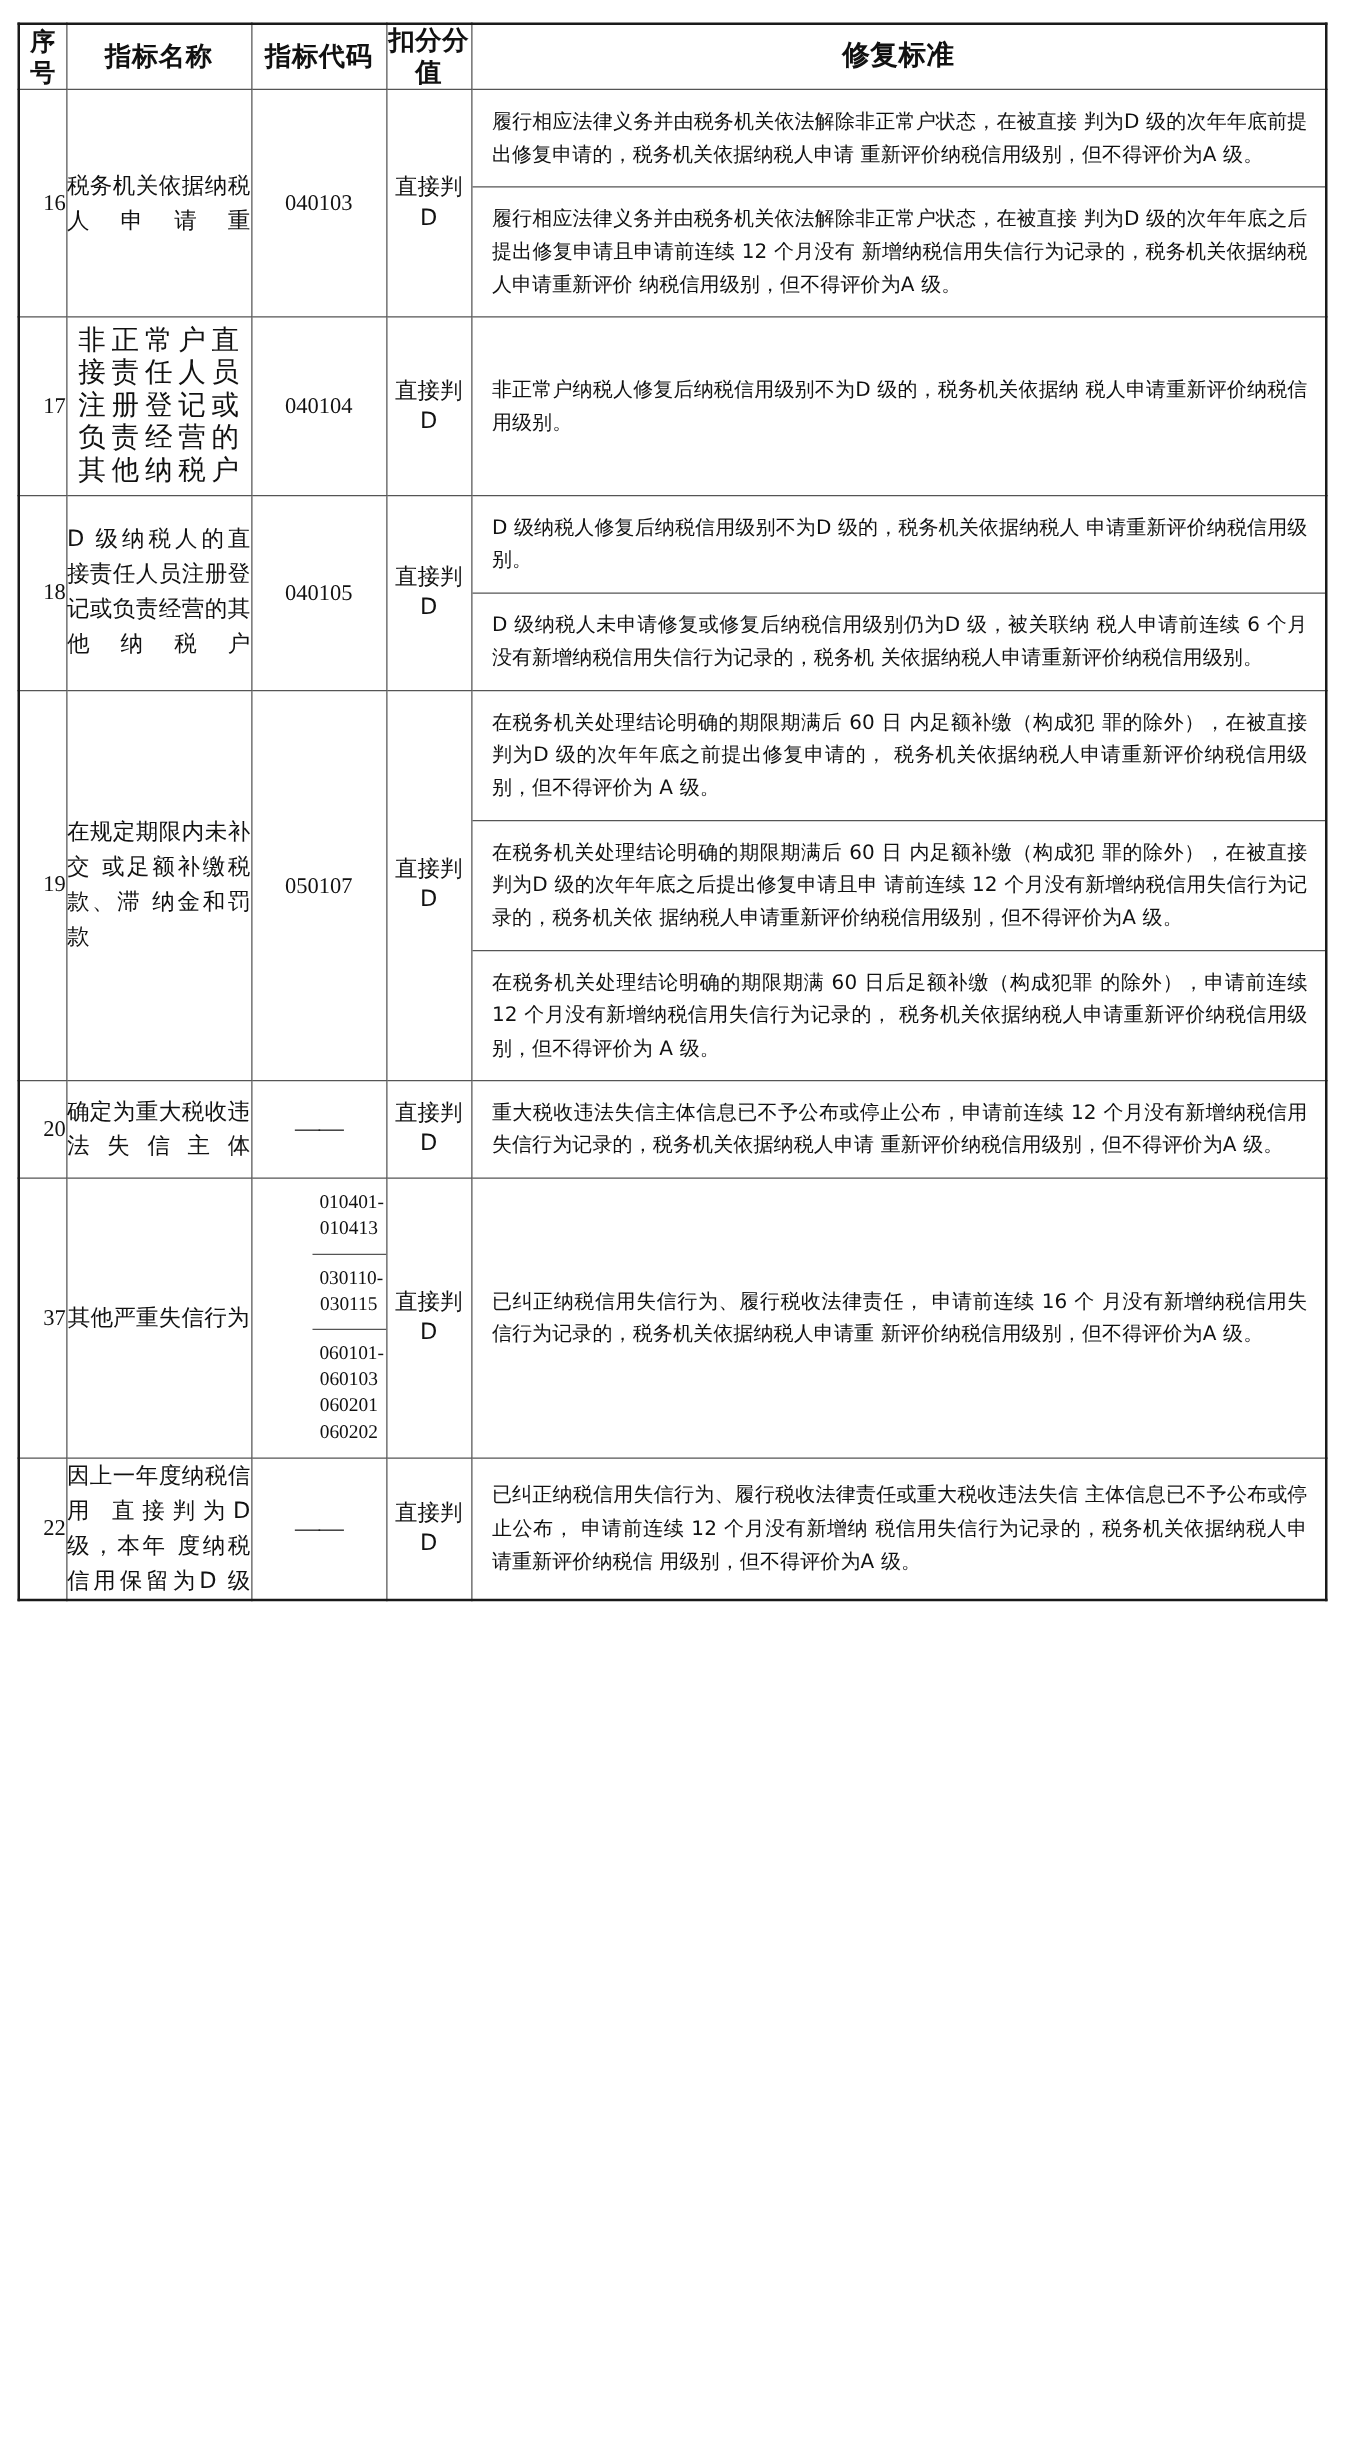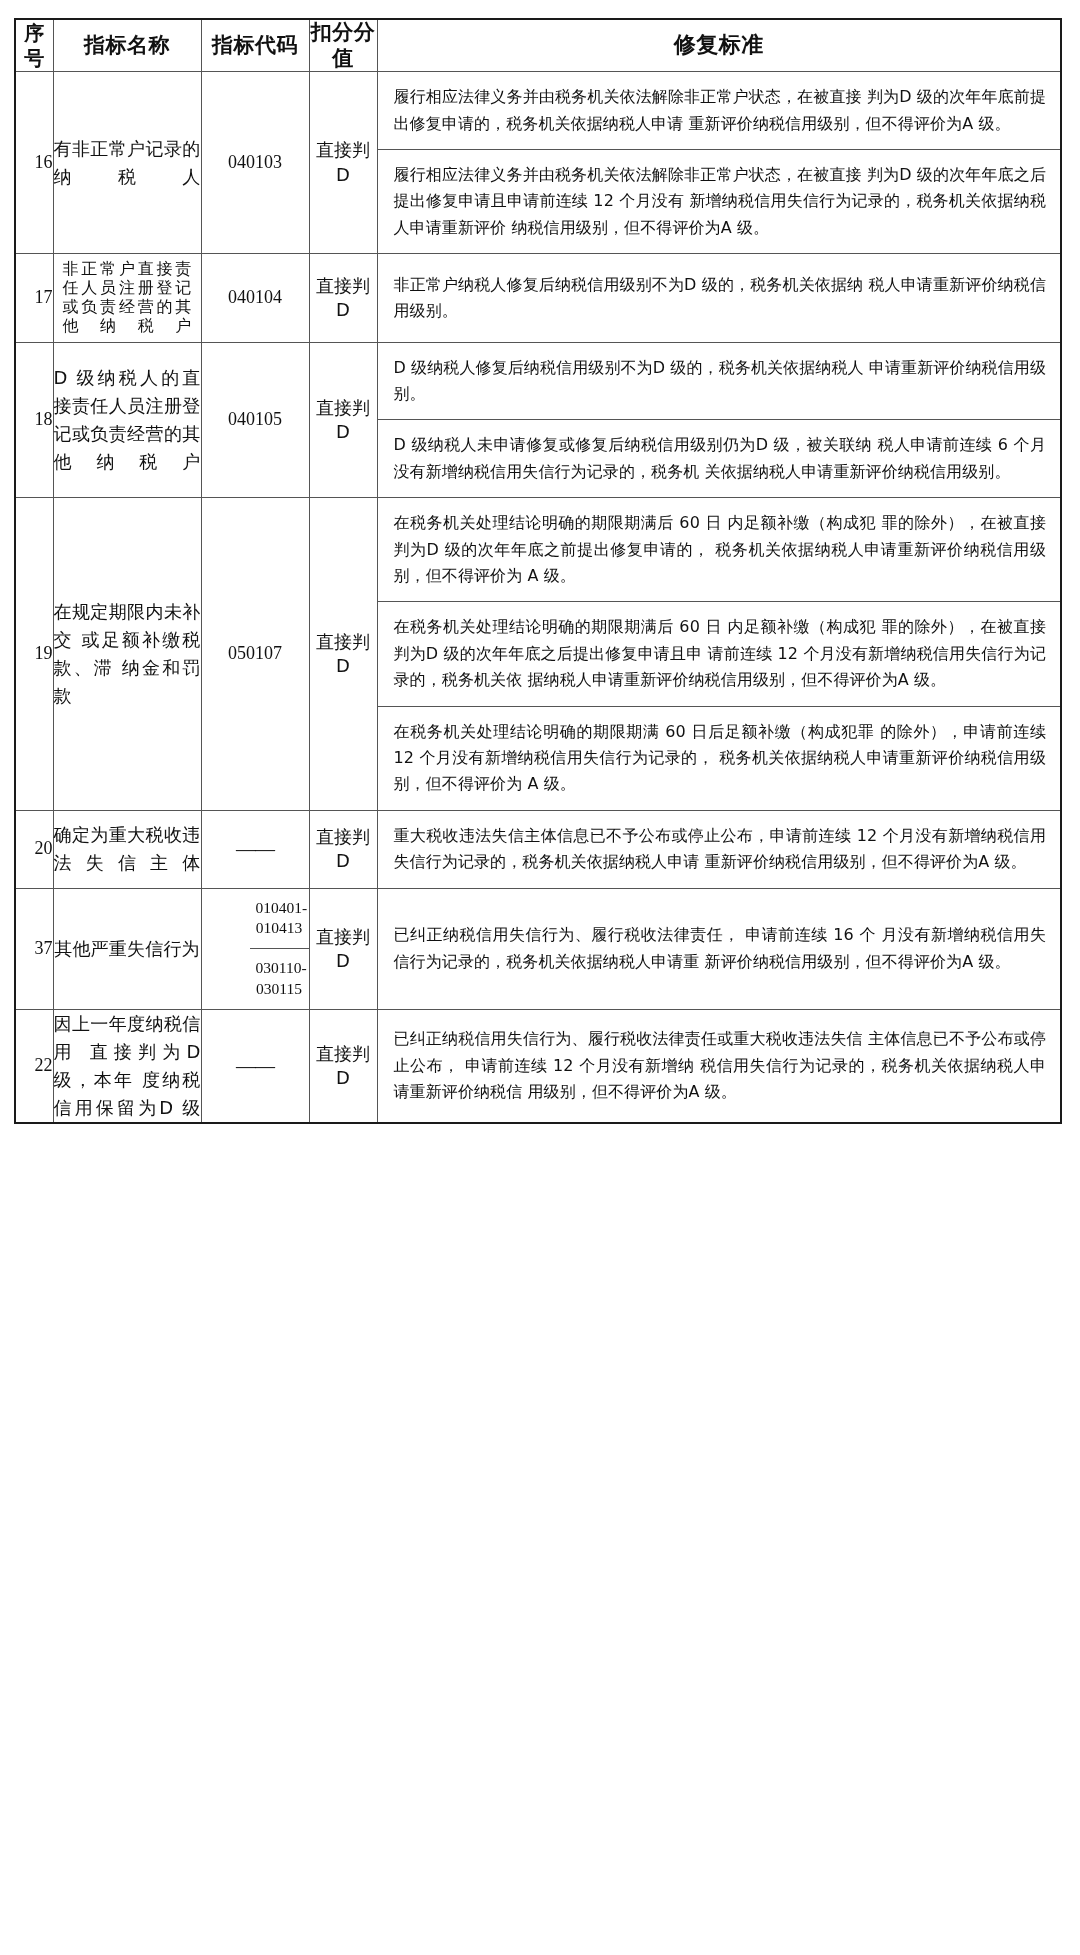--- a/index.html
+++ b/index.html
@@ -59,21 +59,21 @@
     line-height: 1.2;
   }
   td.name {
     font-size: 18px;
     line-height: 1.55;
     text-align: justify;
     text-align-last: justify;
     padding: 8px 10px;
     letter-spacing: 0.2px;
   }
-  td.name.tight { line-height: 1.18; font-size: 16px; padding: 6px 9px; }
+  td.name.tight { line-height: 1.18; font-size: 22px; padding: 6px 9px; }
   td.name.plain { text-align: center; text-align-last: center; }
 
   td.code {
     text-align: center;
     font-size: 18px;
     font-family: "Liberation Serif", "DejaVu Serif", serif;
     line-height: 1.3;
     padding: 4px 4px;
   }
   td.code.multi { font-size: 15.5px; line-height: 1.35; padding-left: 48px; }
@@ -140,21 +140,21 @@
         <td>指标名称</td>
         <td>指标代码</td>
         <td>扣分分值</td>
         <td class="h-std">修复标准</td>
       </tr>
     </thead>
     <tbody>
 
       <tr>
         <td class="seq">16</td>
-        <td class="name">有非正常户记录的纳税人</td>
+        <td class="name">税务机关依据纳税人申请重</td>
         <td class="code">040103</td>
         <td class="score">直接判 D</td>
         <td>
           <table class="std">
             <tbody>
                 <tr>
                   <td>履行相应法律义务并由税务机关依法解除非正常户状态，在被直接 判为D 级的次年年底前提出修复申请的，税务机关依据纳税人申请 重新评价纳税信用级别，但不得评价为A 级。</td>
                 </tr>
             <tr>
                   <td>履行相应法律义务并由税务机关依法解除非正常户状态，在被直接 判为D 级的次年年底之后提出修复申请且申请前连续 12 个月没有 新增纳税信用失信行为记录的，税务机关依据纳税人申请重新评价 纳税信用级别，但不得评价为A 级。</td>
@@ -242,20 +242,25 @@
         <td class="name plain">其他严重失信行为</td>
         <td class="code multi">
           <table class="codestack">
             <tbody>
                 <tr>
                   <td>010401-010413</td>
                 </tr>
             <tr>
                   <td>030110-030115</td>
                 </tr>
+            <tr>
+                  <td style="white-space:pre-line">060101-060103
+060201
+060202</td>
+                </tr>
           </tbody>
             </table>
         </td>
         <td class="score">直接判 D</td>
         <td>
           <table class="std">
             <tbody>
                 <tr>
                   <td>已纠正纳税信用失信行为、履行税收法律责任， 申请前连续 16 个 月没有新增纳税信用失信行为记录的，税务机关依据纳税人申请重 新评价纳税信用级别，但不得评价为A 级。</td>
                 </tr>

